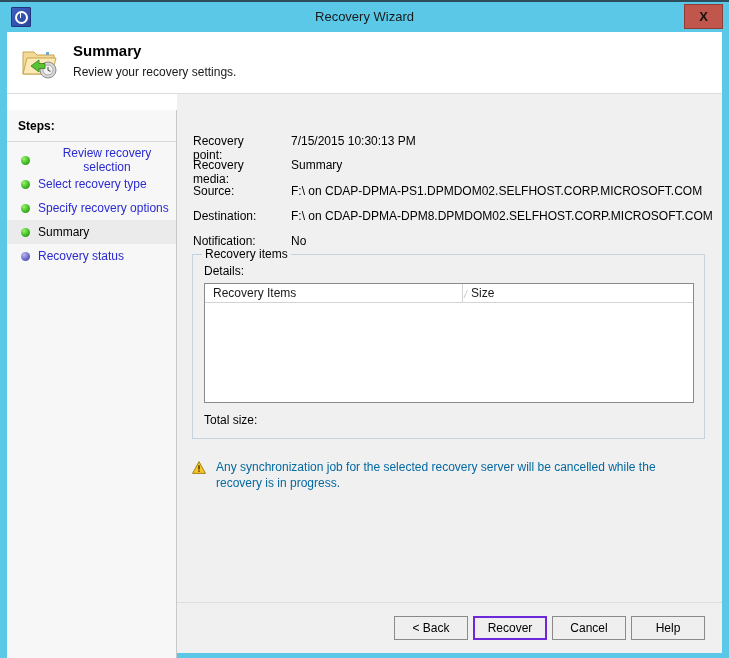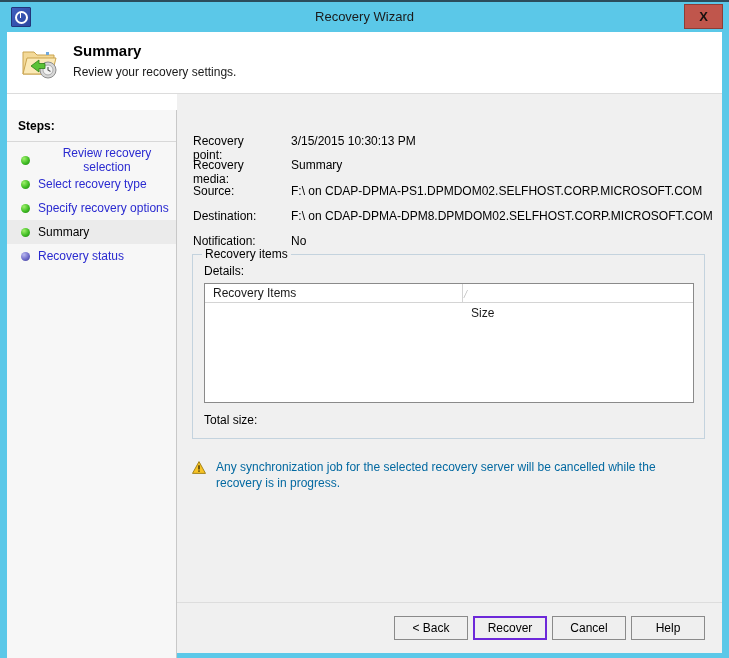--- a/index.html
+++ b/index.html
@@ -249,21 +249,21 @@
     position: absolute;
     top: 0;
     height: 18px;
     line-height: 18px;
     font-size: 12px;
     color: #1a1a1a;
     box-sizing: border-box;
     cursor: pointer;
   }
   #col-items { left: 0; width: 258px; padding-left: 8px; border-right: 1px solid #d4d4d4; }
-  #col-size  { left: 258px; width: 230px; padding-left: 8px; margin-top: 20px; }
+  #col-size  { left: 258px; width: 230px; padding-left: 8px; }
   #sort-indicator {
     position: absolute;
     left: 260px; top: 4px;
     font-size: 11px;
     color: #b4b4b4;
     transform: scaleX(0.8);
   }
   .row {
     position: absolute;
     left: 0; top: 19px;
@@ -401,21 +401,21 @@
       <div class="step" style="top:134px;">
         <span class="bullet pending"></span>
         <span class="label">Recovery status</span>
       </div>
     </div>
 
     <div id="main">
 
       <div class="field" style="top:40px;">
         <span class="fname">Recovery point:</span>
-        <span class="fval">3/15/2015 10:30:13 PM</span>
+        <span class="fval">7/15/2015 10:30:13 PM</span>
       </div>
       <div class="field" style="top:64px;">
         <span class="fname">Recovery media:</span>
         <span class="fval">Summary</span>
       </div>
       <div class="field" style="top:90px;">
         <span class="fname">Source:</span>
         <span class="fval">F:\ on CDAP-DPMA-PS1.DPMDOM02.SELFHOST.CORP.MICROSOFT.COM</span>
       </div>
       <div class="field" style="top:115px;">

